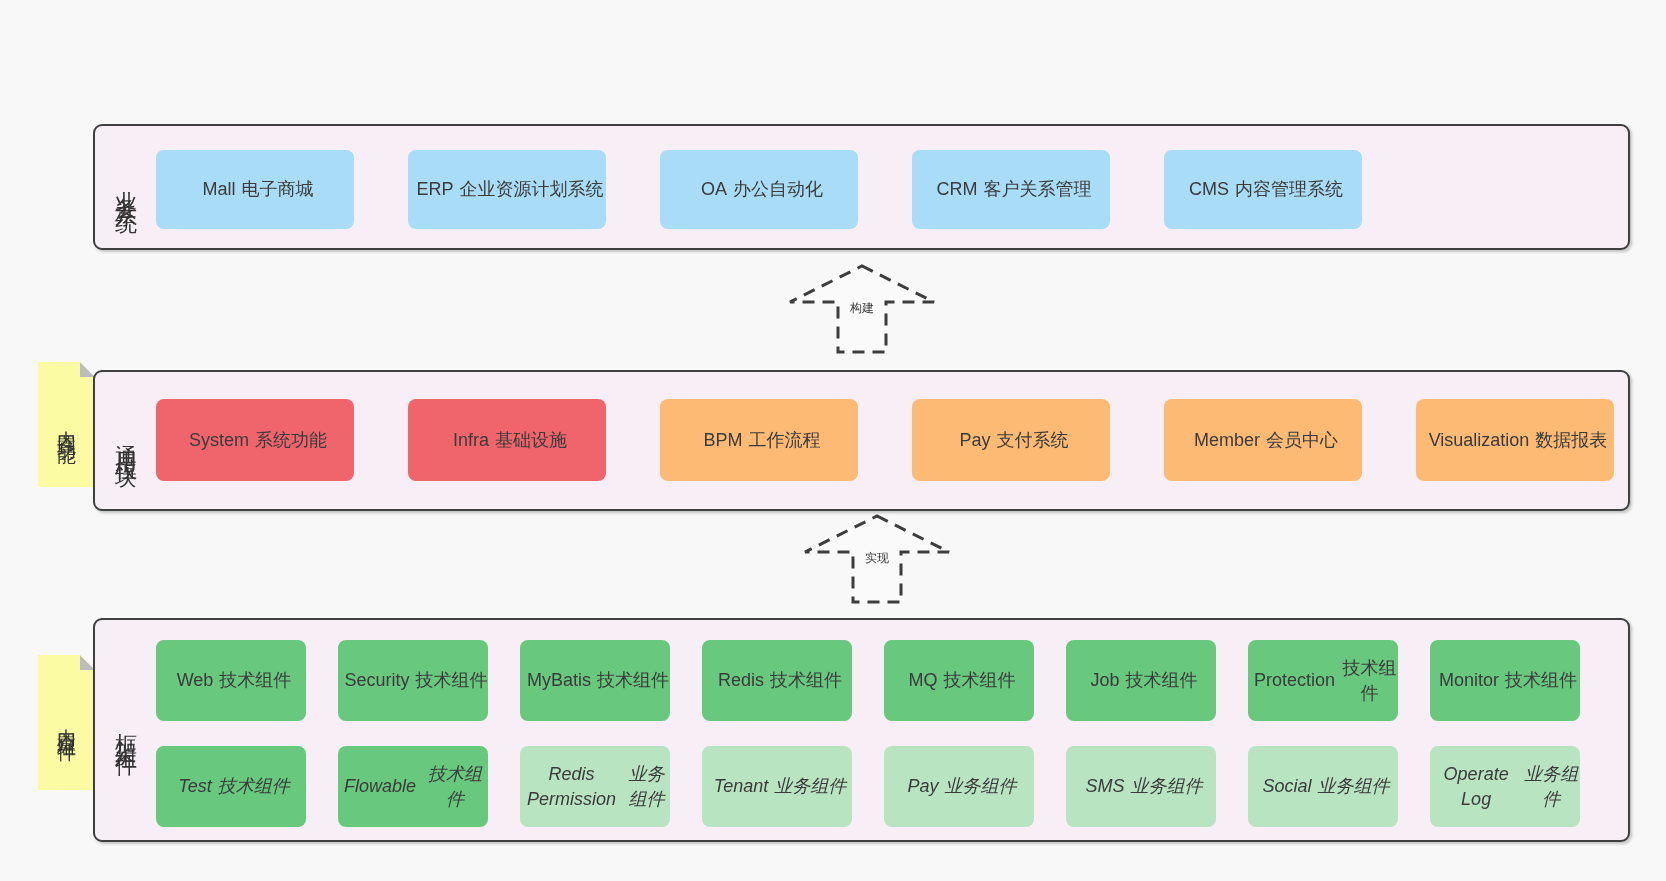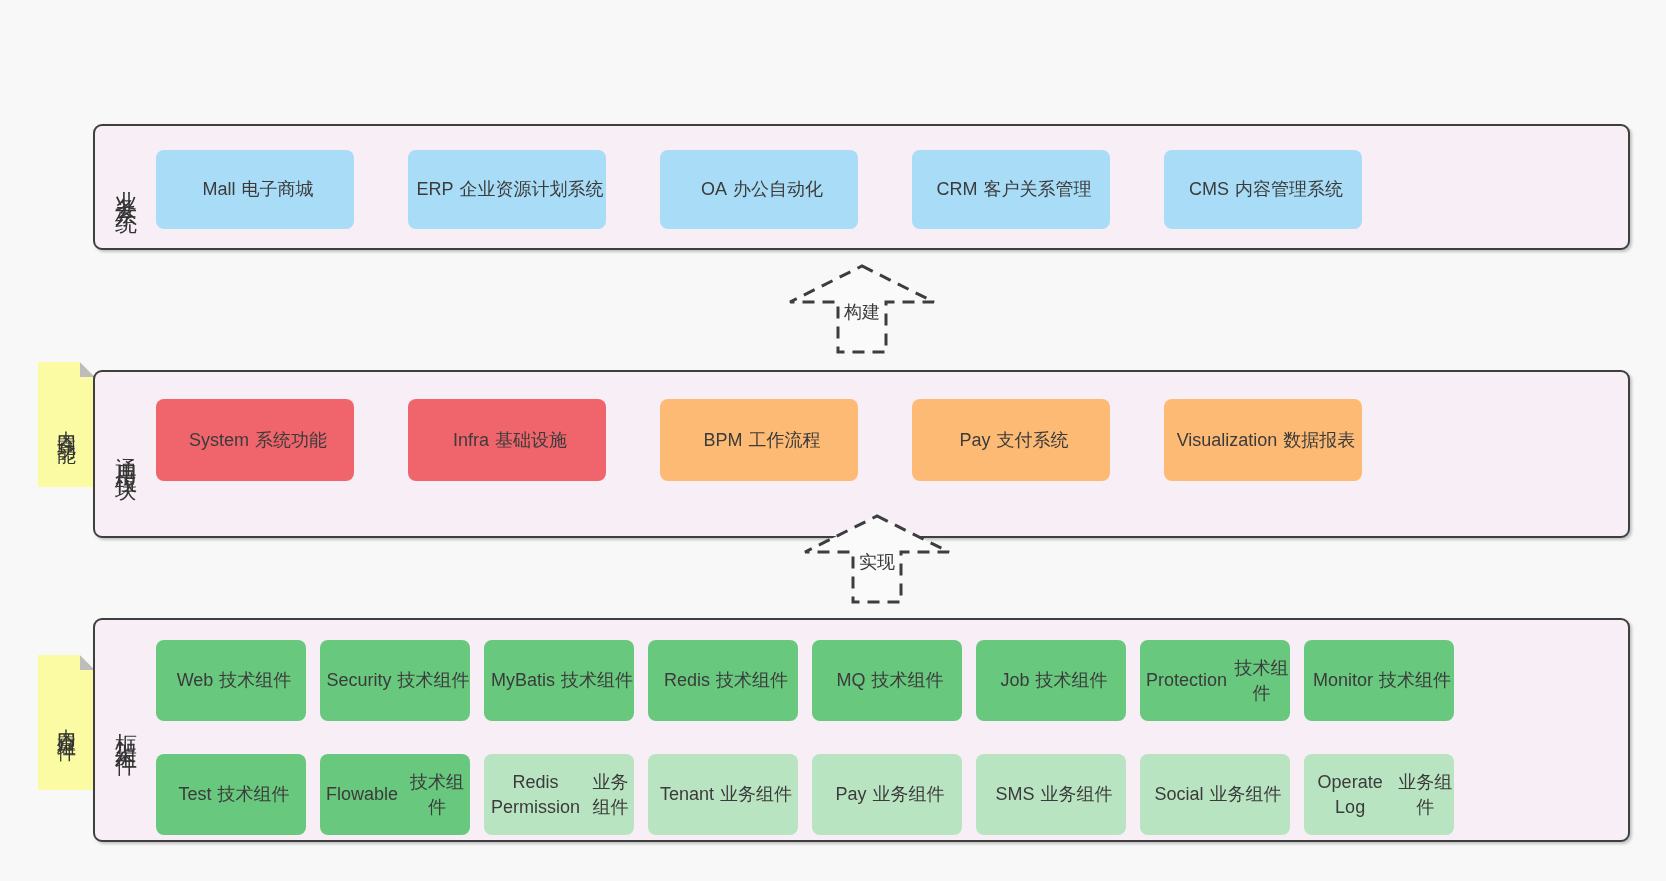--- a/index.html
+++ b/index.html
@@ -10,36 +10,36 @@
     color:#3a3a3a;
   }
   
   .layer{
     position:absolute;left:93px;width:1537px;
     background:#f8eef6;border:2px solid #3f3f3f;border-radius:9px;
     box-shadow:2px 2px 3px rgba(0,0,0,.22);
     box-sizing:border-box;z-index:2;
   }
   #layer-business{top:124px;height:126px;}
-  #layer-modules{top:370px;height:168px;}
+  #layer-modules{top:370px;height:141px;}
   #layer-components{top:618px;height:224px;}
 
   .vlabel{
     position:absolute;left:8px;top:0;height:100%;width:46px;
     display:flex;align-items:center;justify-content:center;
     writing-mode:vertical-lr;text-orientation:upright;
     font-size:22px;letter-spacing:7px;color:#333;
   }
   .row{position:absolute;left:61px;display:flex;}
   .row6{gap:54px;}
-  .row8{gap:14px;}
+  .row8{gap:32px;}
   #layer-business .row{top:24px;}
   #layer-modules .row{top:27px;}
   #layer-components .row.r1{top:20px;}
-  #layer-components .row.r2{top:134px;}
+  #layer-components .row.r2{top:126px;font-style:italic;}
 
   .box{
     border-radius:8px;display:flex;flex-direction:row;
     align-items:center;justify-content:center;text-align:center;
     font-size:18px;line-height:25px;color:#3b3b3b;
   }
   .bw198{width:198px;height:79px;}
   #layer-modules .bw198{height:82px;}
   .bw150{width:150px;height:81px;}
   .bt{padding:0 6px;}
@@ -66,21 +66,21 @@
   #sticky-functions{top:362px;height:125px;}
   #sticky-components{top:655px;height:135px;}
 
   
   .arrow-wrap{position:absolute;width:160px;height:94px;z-index:3;}
   #arrow-build{left:782px;top:262px;}
   #arrow-implement{left:797px;top:512px;}
   .arrow-wrap svg{position:absolute;left:0;top:0;}
   .arrow-label{
     position:absolute;left:50%;top:37px;transform:translateX(-50%);
-    background:#fafafa;padding:1px 4px;font-size:18px;color:#3a3a3a;
+    background:#fafafa;padding:1px 4px;font-size:12px;color:#3a3a3a;
     white-space:nowrap;
   }
 </style>
 </head>
 <body>
 
 <div class="layer" id="layer-business">
   <div class="vlabel">业务系统</div>
   <div class="row row6">
     <div class="box bw198 b-blue">
@@ -131,20 +131,24 @@
     </div>
     <div class="box bw198 b-pink">
       <div class="bt">BPM</div>
       <div class="bs">工作流程</div>
     </div>
     <div class="box bw198 b-pink">
       <div class="bt">Pay</div>
       <div class="bs">支付系统</div>
     </div>
     <div class="box bw198 b-pink">
+      <div class="bt">Member</div>
+      <div class="bs">会员中心</div>
+    </div>
+    <div class="box bw198 b-pink">
       <div class="bt">Visualization</div>
       <div class="bs">数据报表</div>
     </div>
   </div>
 </div>
 
 <div class="arrow-wrap" id="arrow-implement">
   <svg width="160" height="94" viewBox="0 0 160 94">
     <polygon points="80,4 152,40 104,40 104,90 56,90 56,40 8,40" fill="#fafafa" stroke="#3d3d3d" stroke-width="3" stroke-dasharray="12 8" stroke-linejoin="miter"></polygon>
   </svg>

